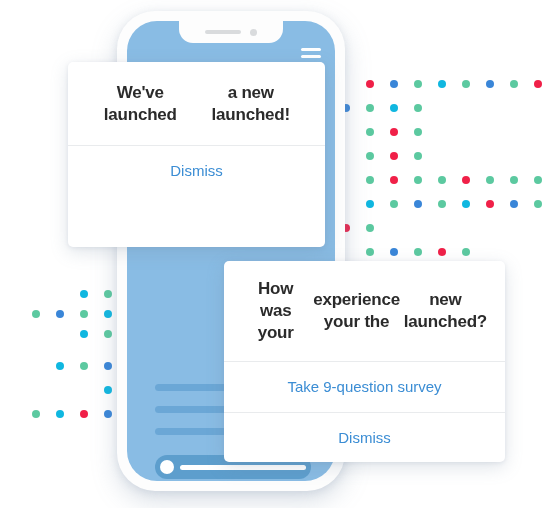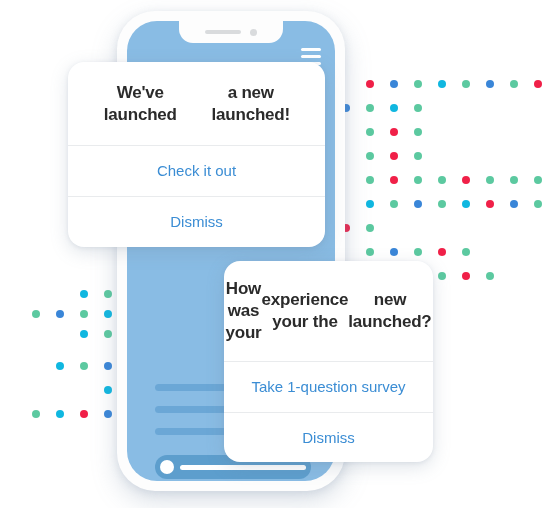--- a/index.html
+++ b/index.html
@@ -131,27 +131,27 @@
     flex: 1 1 auto;
     height: 5px;
     border-radius: 2.5px;
     background: #ffffff;
   }
 
   
   .card {
     position: absolute;
     background: #ffffff;
-    border-radius: 16px;
+    border-radius: 5px;
     box-shadow: 0 5px 18px rgba(110,130,155,0.22),
                 0 1px 4px rgba(110,130,155,0.14);
     overflow: hidden;
   }
   #card-launch  { left: 68px;  top: 62px;  width: 257px; height: 185px; }
-  #card-survey  { left: 224px; top: 261px; width: 209px; height: 201px; }
+  #card-survey  { left: 224px; top: 261px; width: 281px; height: 201px; }
 
   .card-title {
     text-align: center;
     color: #2b2b2b;
     font-weight: bold;
     font-size: 17px;
     line-height: 22px;
     letter-spacing: -0.2px;
     padding: 0 18px;
     display: flex;
@@ -279,29 +279,28 @@
 
     </div>
   </div>
 
   <div class="card" id="card-launch">
     <div class="card-title">
       <span>We've launched</span>
         <br>
       <span>a new launched!</span>
     </div>
-    <div class="card-action">Check it out</div>
     <div class="card-action">Dismiss</div>
   </div>
 
   <div class="card" id="card-survey">
     <div class="card-title">
       <span>How was your</span>
         <br>
       <span>experience your the</span>
         <br>
       <span>new launched?</span>
     </div>
-    <div class="card-action">Take 1-question survey</div>
+    <div class="card-action">Take 9-question survey</div>
     <div class="card-action">Dismiss</div>
   </div>
 
 </div>
 
 </body></html>

